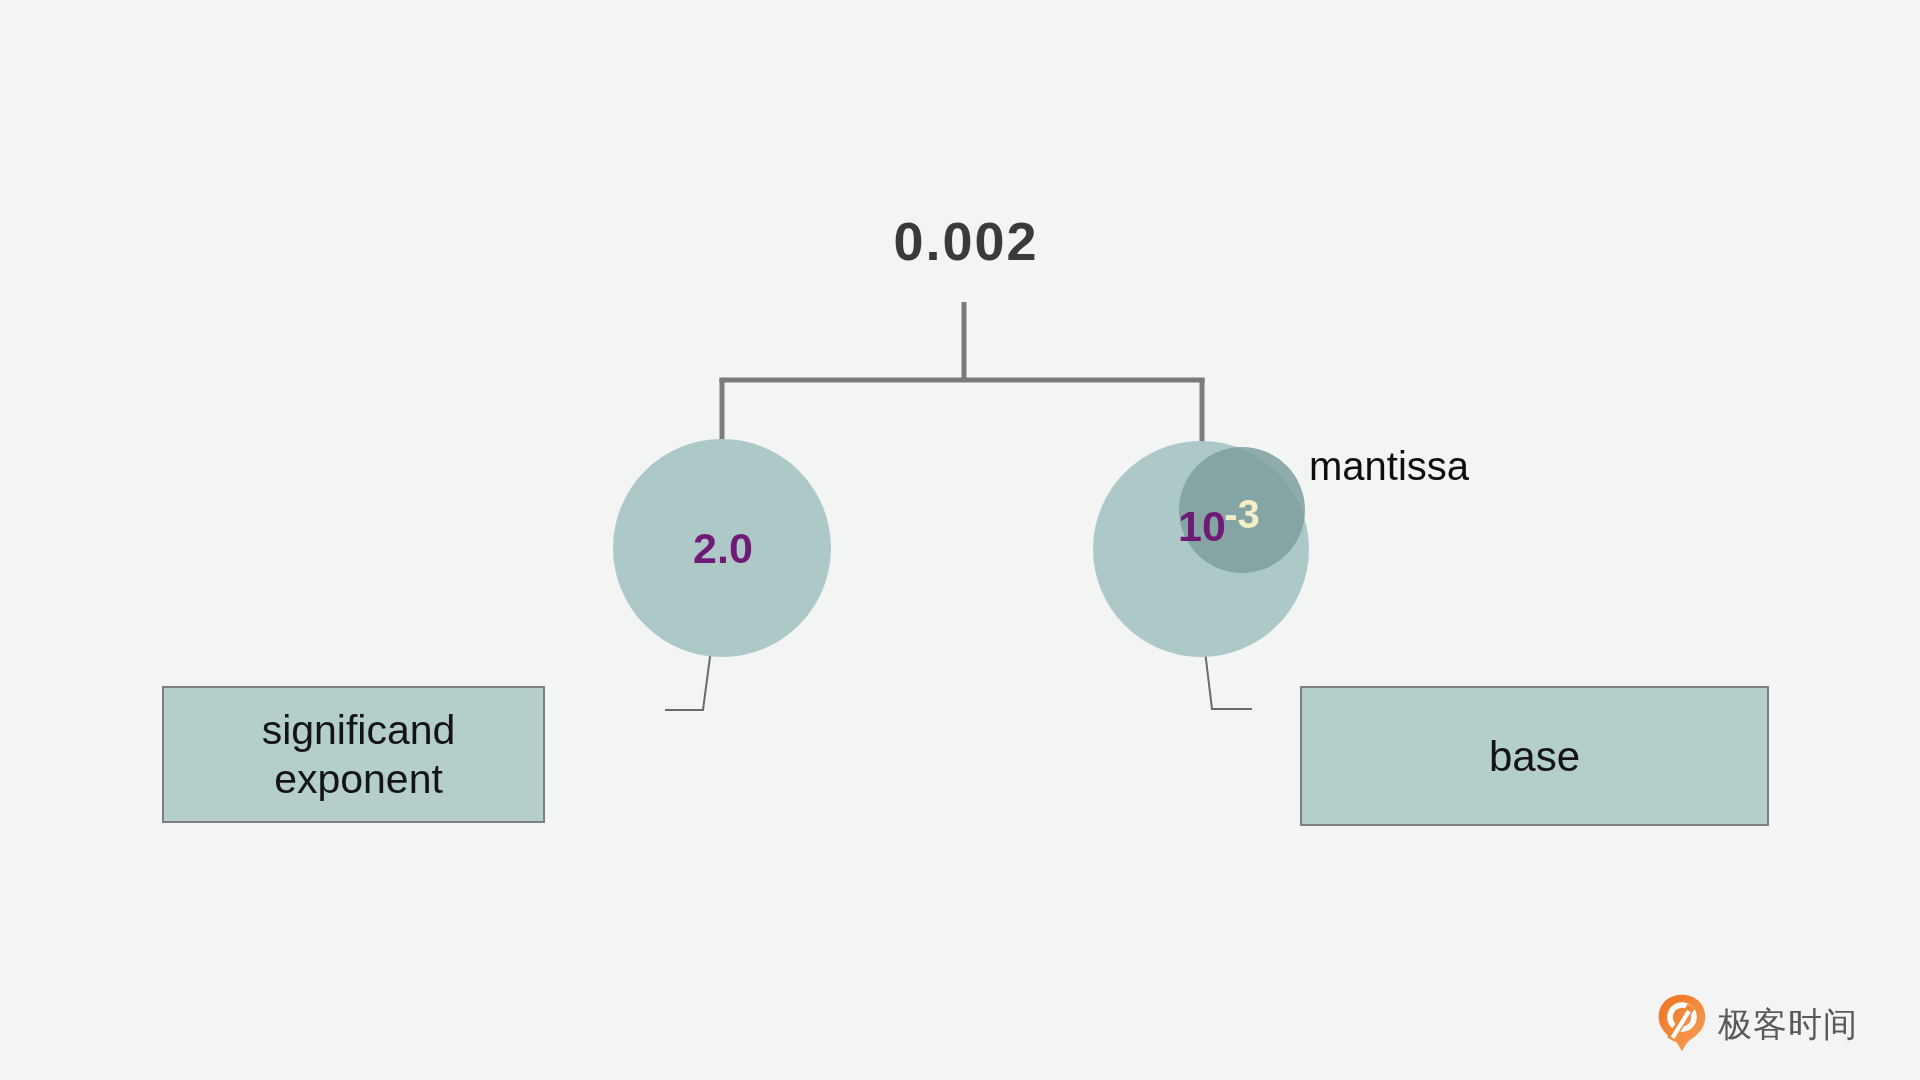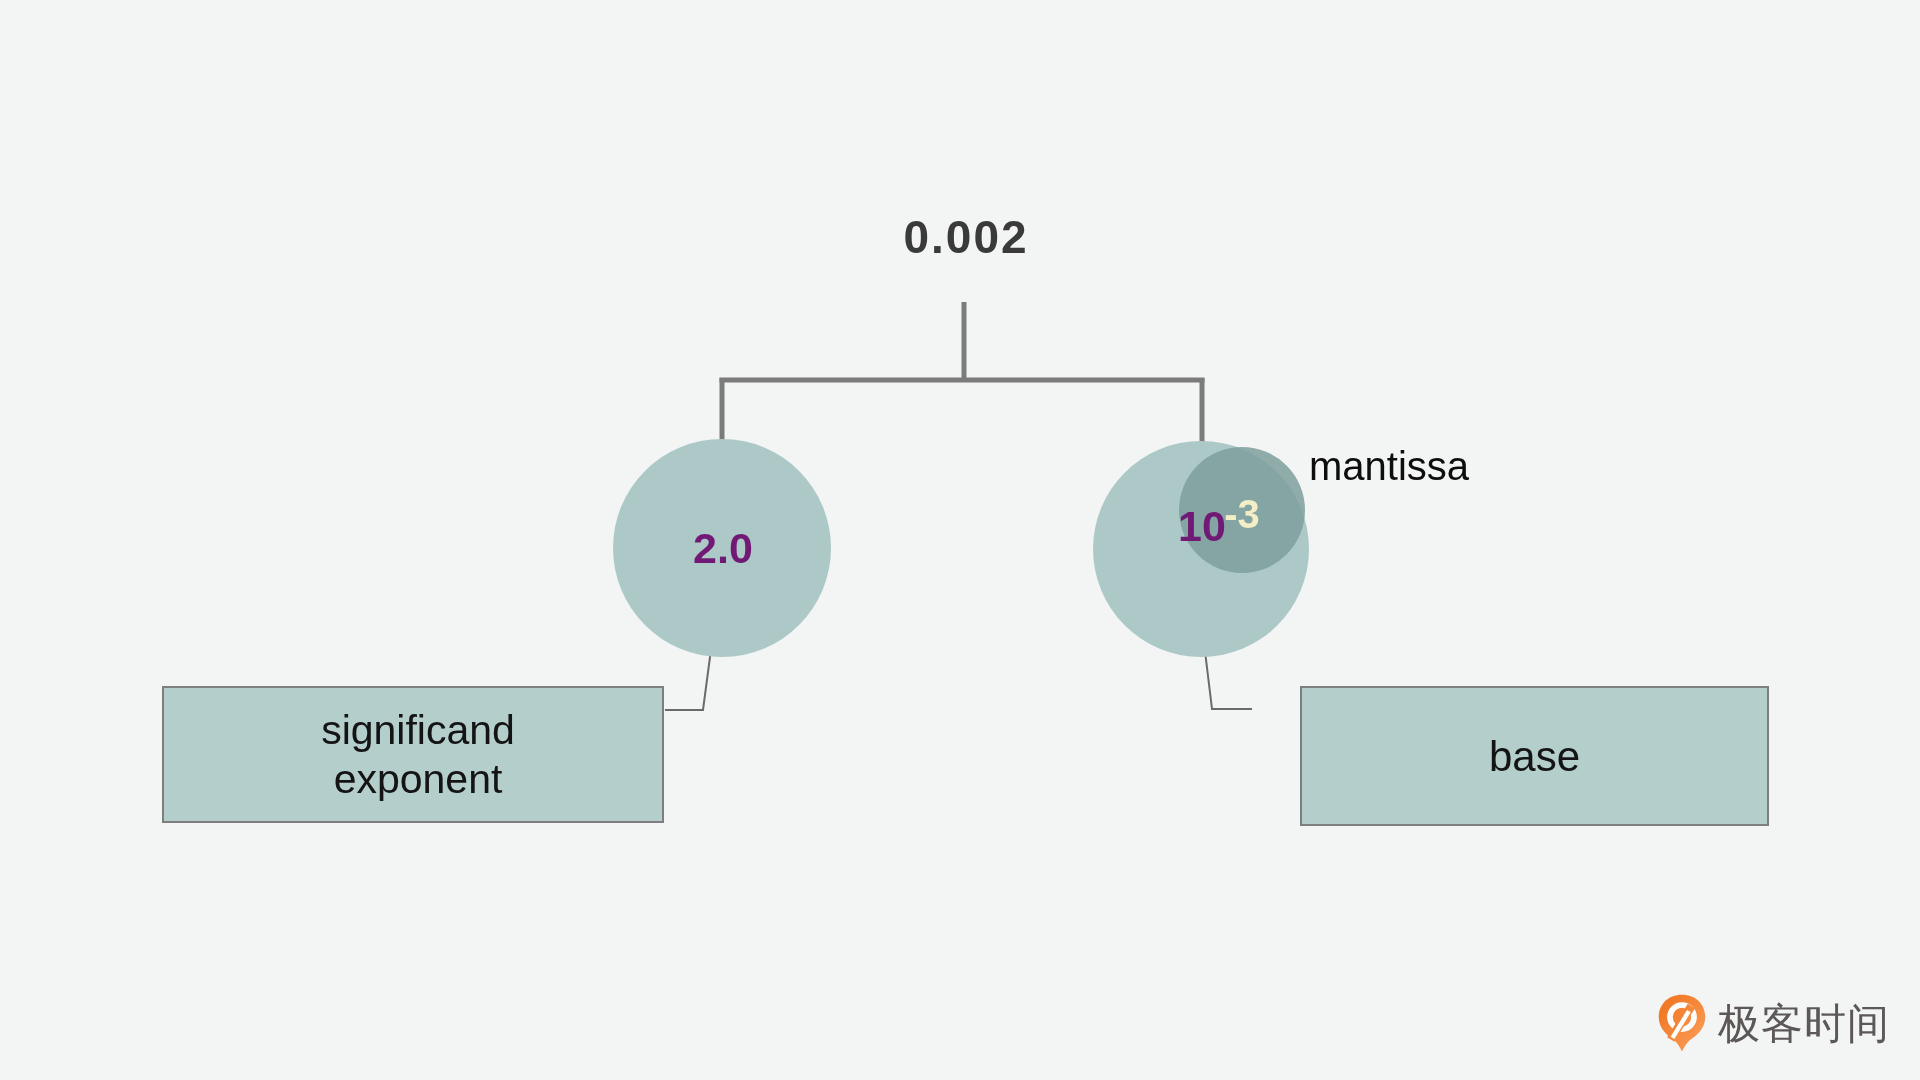--- a/index.html
+++ b/index.html
@@ -16,21 +16,21 @@
     font-family: "Liberation Sans", sans-serif;
   }
 
   
   .root-value {
     position: absolute;
     left: 766px;
     top: 210px;
     width: 400px;
     text-align: center;
-    font-size: 46px;
+    font-size: 54px;
     font-weight: 700;
     letter-spacing: 2px;
     color: #3a3a3a;
   }
 
   
   svg.lines {
     position: absolute;
     left: 0;
     top: 0;
@@ -94,34 +94,34 @@
     box-sizing: border-box;
     display: flex;
     flex-direction: column;
     align-items: center;
     justify-content: center;
     color: #141414;
     font-size: 41px;
     line-height: 49px;
     text-align: center;
   }
-  .box-left  { left: 162px;  top: 686px; width: 502px; height: 137px; padding-left: 10px; }
+  .box-left  { left: 162px;  top: 686px; width: 383px; height: 137px; padding-left: 10px; }
   .box-right { left: 1290px; top: 686px; width: 469px; height: 140px; font-size: 42px; margin-left: 10px; }
 
   
   .brand {
     position: absolute;
     left: 1656px;
     top: 993px;
     display: flex;
     align-items: center;
     gap: 10px;
   }
   .brand-name {
-    font-size: 42px;
+    font-size: 34px;
     letter-spacing: 1px;
     color: #5c5858;
     white-space: nowrap;
     line-height: 62px;
   }
 </style>
 </head>
 <body>
 
 <div class="canvas">

